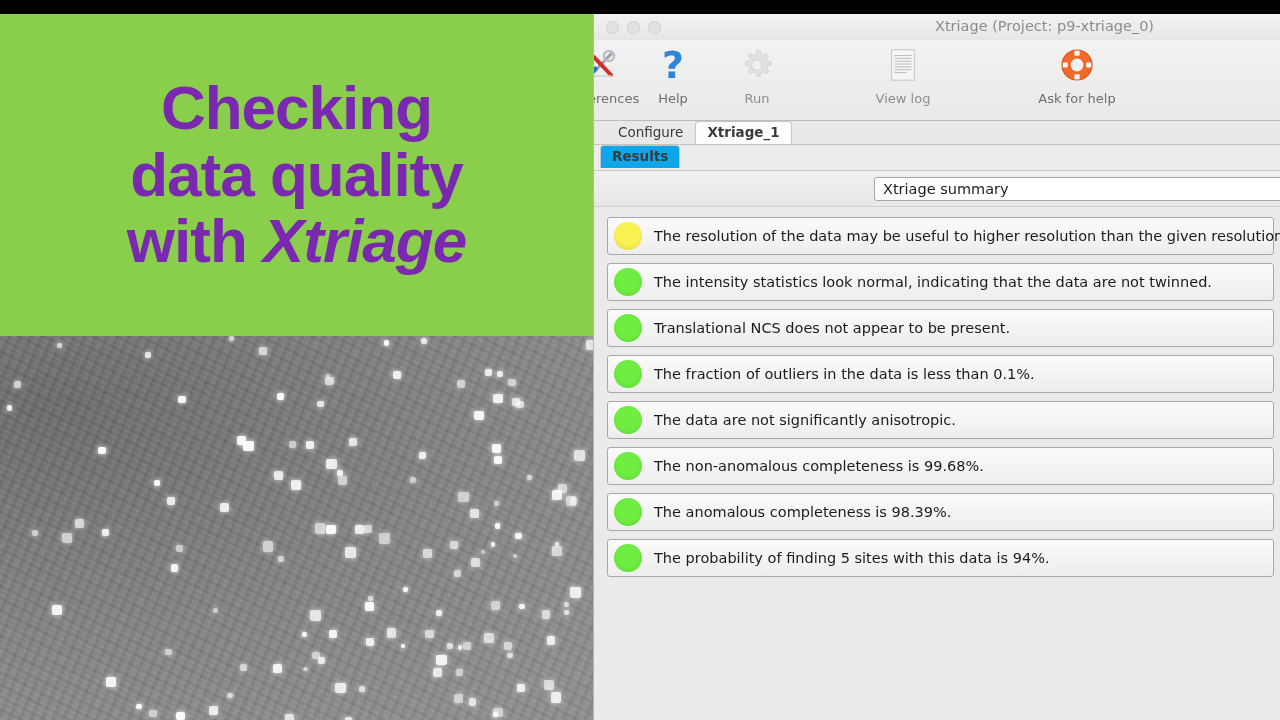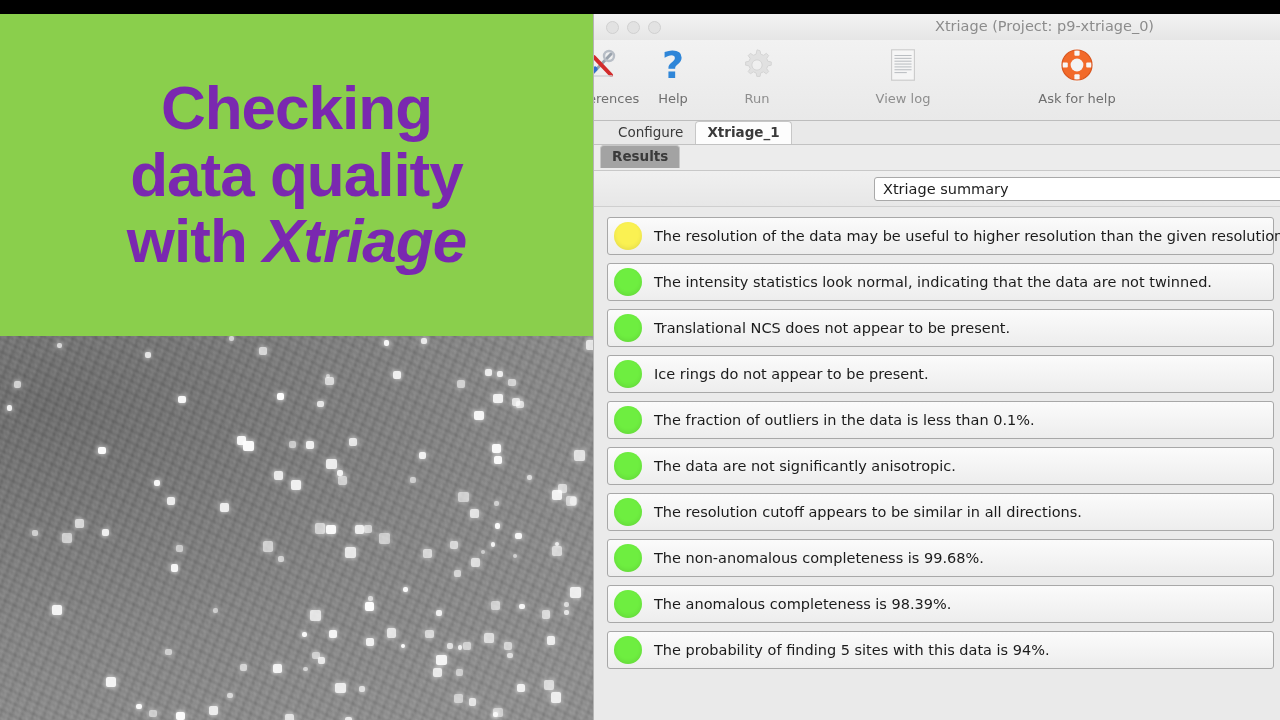--- a/index.html
+++ b/index.html
@@ -134,21 +134,21 @@
   }
   .tab.active {
     background: #fdfdfd;
     font-weight: bold;
     border: 1px solid #c7c7c7;
     border-bottom: none;
     border-radius: 4px 4px 0 0;
     padding: 2px 11px 4px;
   }
   .tabstrip.sub { height: 26px; background: #ececec; border-bottom: 1px solid #c8c8c8; padding-left: 6px; }
-  .tabstrip.sub .tab.active { background: #a3a3a3; }
+  .tabstrip.sub .tab.active { background: #0ea5e9; }
 
   
   .selector-row {
     position: relative; height: 36px;
     background: linear-gradient(#f0f0f0, #e7e7e7);
     border-bottom: 1px solid #cfcfcf;
   }
   .combo {
     position: absolute; left: 280px; top: 6px; width: 420px; height: 24px;
     background: #fff;
@@ -433,33 +433,25 @@
         <div class="result-row">
           <span class="dot" style="background: rgb(110, 238, 64);"></span>
           <span class="rtext">The intensity statistics look normal, indicating that the data are not twinned.</span>
         </div>
         <div class="result-row">
           <span class="dot" style="background: rgb(110, 238, 64);"></span>
           <span class="rtext">Translational NCS does not appear to be present.</span>
         </div>
         <div class="result-row">
           <span class="dot" style="background: rgb(110, 238, 64);"></span>
-          <span class="rtext">Ice rings do not appear to be present.</span>
-        </div>
-        <div class="result-row">
-          <span class="dot" style="background: rgb(110, 238, 64);"></span>
           <span class="rtext">The fraction of outliers in the data is less than 0.1%.</span>
         </div>
         <div class="result-row">
           <span class="dot" style="background: rgb(110, 238, 64);"></span>
           <span class="rtext">The data are not significantly anisotropic.</span>
-        </div>
-        <div class="result-row">
-          <span class="dot" style="background: rgb(110, 238, 64);"></span>
-          <span class="rtext">The resolution cutoff appears to be similar in all directions.</span>
         </div>
         <div class="result-row">
           <span class="dot" style="background: rgb(110, 238, 64);"></span>
           <span class="rtext">The non-anomalous completeness is 99.68%.</span>
         </div>
         <div class="result-row">
           <span class="dot" style="background: rgb(110, 238, 64);"></span>
           <span class="rtext">The anomalous completeness is 98.39%.</span>
         </div>
         <div class="result-row">

